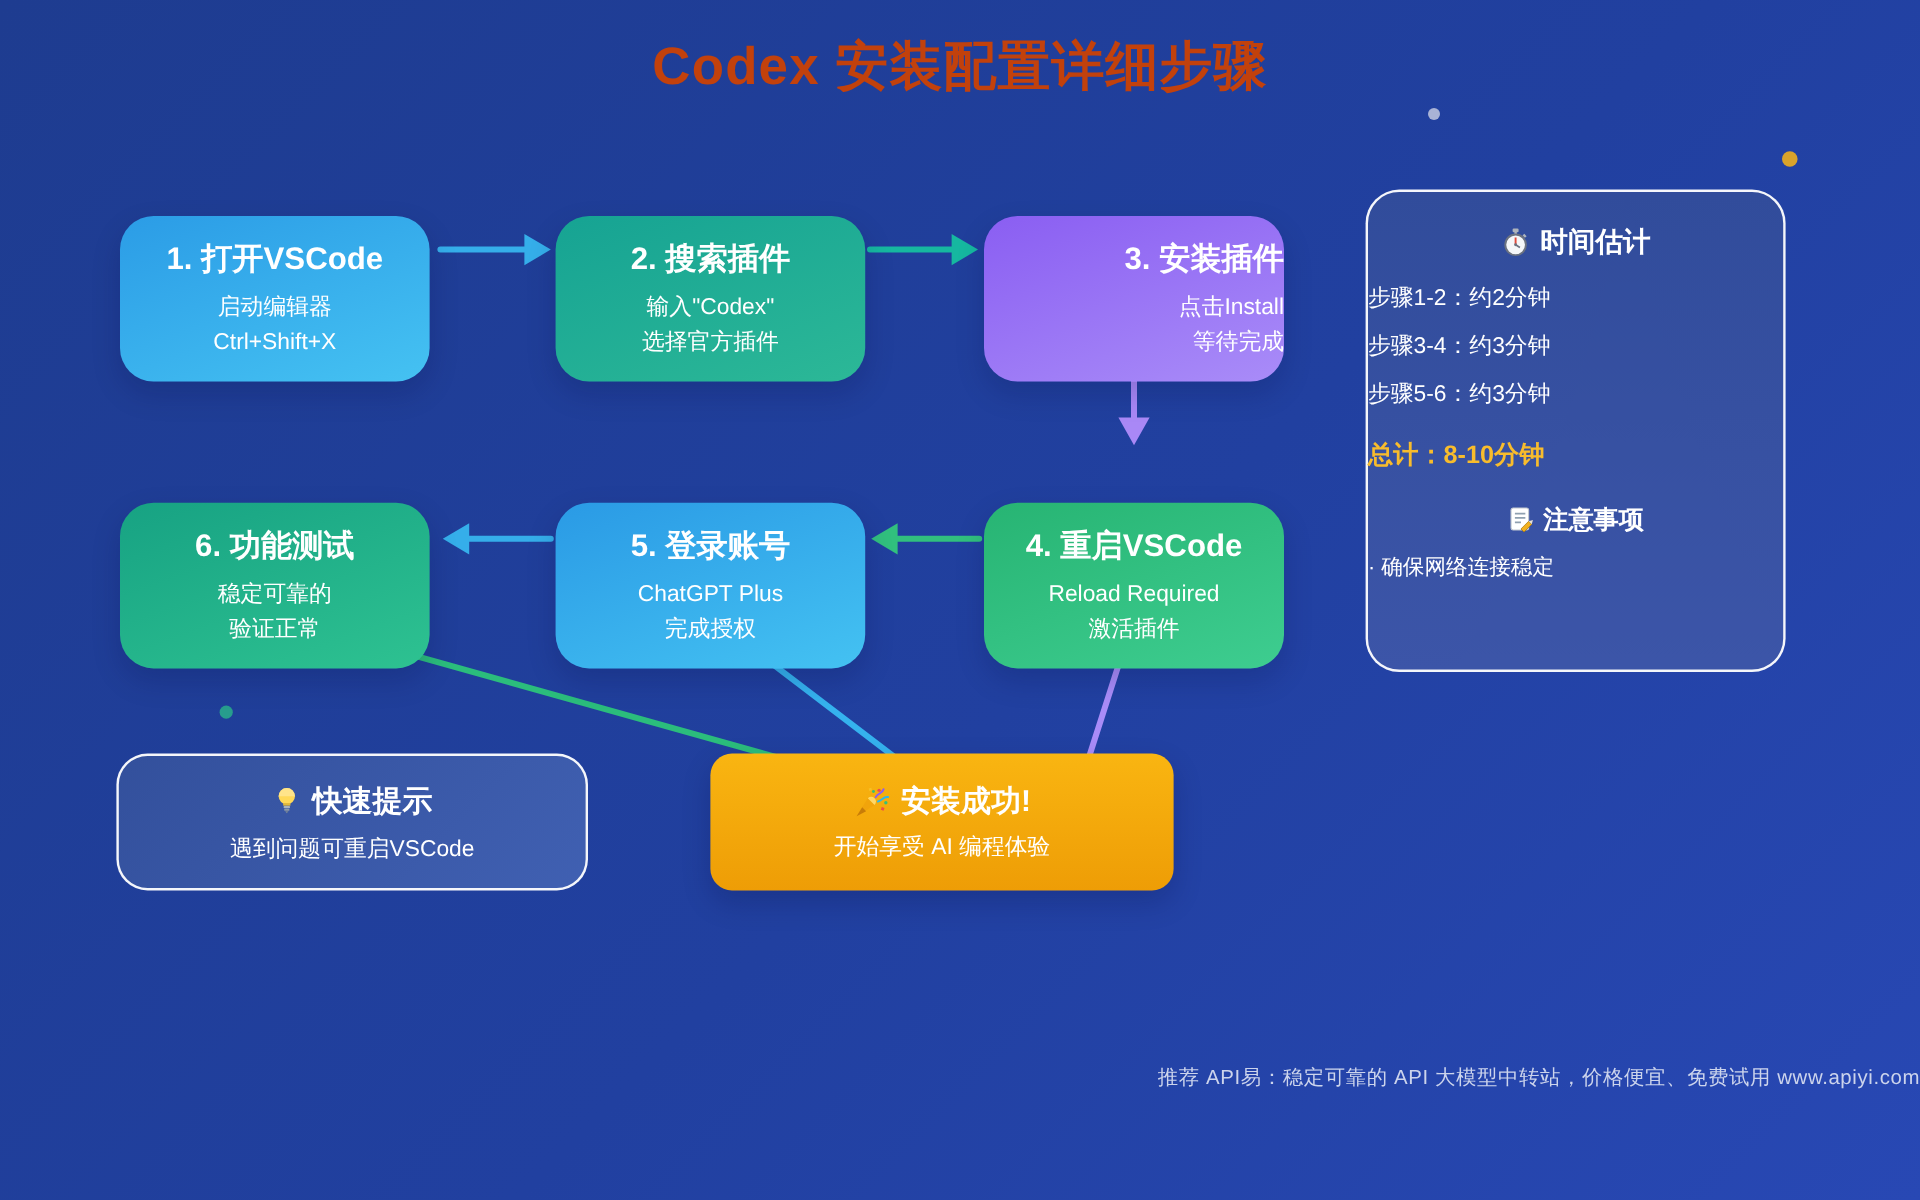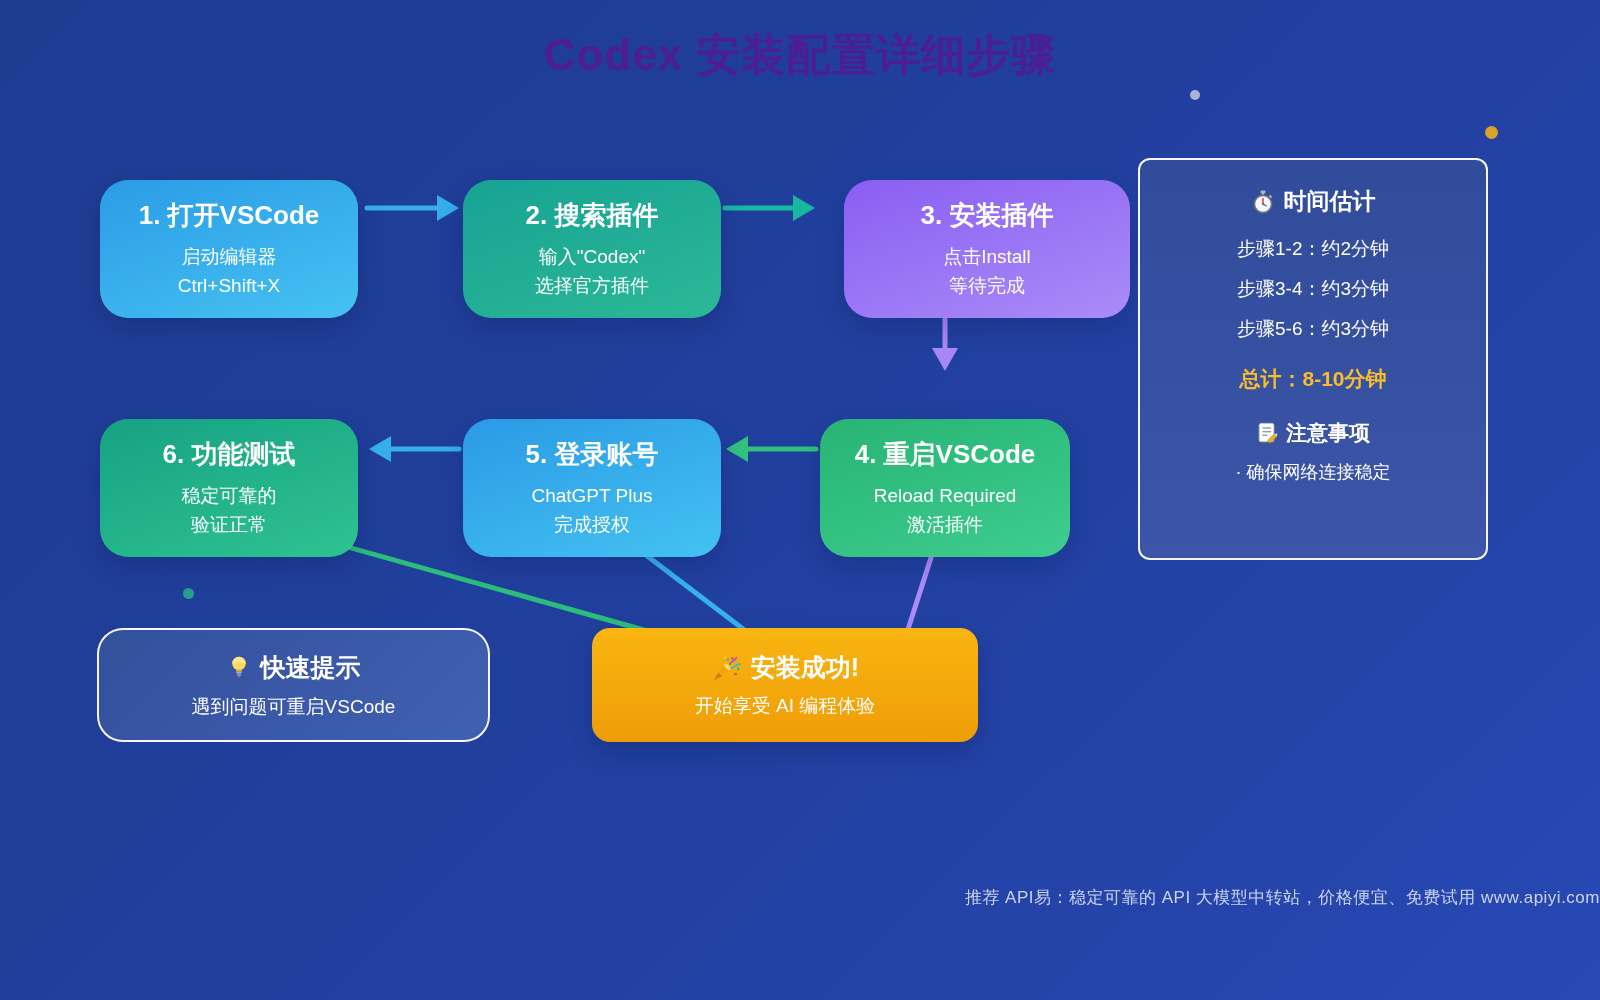--- a/index.html
+++ b/index.html
@@ -4,21 +4,21 @@
 <style>
   html,body{margin:0;padding:0;}
   body{
     width:1600px;height:1000px;position:relative;overflow:hidden;
     font-family:"Liberation Sans","DejaVu Sans",sans-serif;
     background:linear-gradient(135deg,var(--bg-start,#1e3c90) 0%,#2140a0 55%,var(--bg-end,#2848b4) 100%);
     color:#fff;
   }
   .page-title{
     position:absolute;top:26px;left:0;width:100%;text-align:center;
-    font-size:44px;font-weight:800;letter-spacing:1px;color:#4c1d95;
+    font-size:44px;font-weight:800;letter-spacing:1px;color:#c2410c;
   }
   
   .connectors{position:absolute;left:0;top:0;z-index:1;}
   .conn-line{fill:none;stroke-width:5;stroke-linecap:round;}
   .a-blue line{stroke:var(--arrow-blue,#35aeea);} .a-blue polygon{fill:var(--arrow-blue,#35aeea);}
   .a-teal line{stroke:var(--arrow-teal,#16b8a0);} .a-teal polygon{fill:var(--arrow-teal,#16b8a0);}
   .a-purple line{stroke:var(--arrow-purple,#a988f6);} .a-purple polygon{fill:var(--arrow-purple,#a988f6);}
   .a-green line{stroke:var(--arrow-green,#31c07e);} .a-green polygon{fill:var(--arrow-green,#31c07e);}
   .l-green{stroke:var(--line-green,#2bbd7c);}
   .l-cyan{stroke:var(--line-cyan,#35b2ee);}
@@ -26,30 +26,30 @@
   
   .box{
     position:absolute;width:258px;height:138px;border-radius:28px;z-index:2;
     display:flex;flex-direction:column;align-items:center;justify-content:center;
     text-align:center;box-shadow:0 10px 24px rgba(0,10,60,.18);margin-top:39px;
   }
   .box-title{font-size:26px;font-weight:700;margin-bottom:9px;}
   .box-line{font-size:19px;line-height:29px;font-weight:400;}
   .step1{left:100px;top:141px;background:linear-gradient(160deg,var(--box1-start,#2b9ce6),var(--box1-end,#45c2f2));}
   .step2{left:463px;top:141px;background:linear-gradient(160deg,var(--box2-start,#16a393),var(--box2-end,#2cb897));}
-  .step3{left:844px;top:141px;width:286px;background:linear-gradient(160deg,var(--box3-start,#8a5ef2),var(--box3-end,#a98cf8));}
+  .step3{left:820px;top:141px;width:250px;background:linear-gradient(160deg,var(--box3-start,#8a5ef2),var(--box3-end,#a98cf8));align-items:flex-end;}
   .step4{left:820px;top:380px;width:250px;background:linear-gradient(160deg,var(--box4-start,#27b473),var(--box4-end,#3ecd90));}
   .step5{left:463px;top:380px;background:linear-gradient(160deg,var(--box5-start,#2a9ae5),var(--box5-end,#44c2f2));}
   .step6{left:100px;top:380px;background:linear-gradient(160deg,var(--box6-start,#17a283),var(--box6-end,#2ec291));}
   
   .panel{
     position:absolute;left:1138px;top:158px;width:350px;height:402px;z-index:2;
-    border:2.5px solid rgba(255,255,255,.95);border-radius:12px;
+    border:2.5px solid rgba(255,255,255,.95);border-radius:28px;
     background:linear-gradient(180deg,var(--panel-fill-start,#314c9b),var(--panel-fill-end,#3c55a8));
-    text-align:center;box-sizing:border-box;padding-top:26px;
+    box-sizing:border-box;padding-top:26px;
   }
   .panel-title{font-size:23px;font-weight:700;margin-bottom:12px;display:flex;align-items:center;justify-content:center;gap:9px;}
   .panel-row{font-size:19px;line-height:40px;}
   .panel-total{margin-top:16px;font-size:21px;font-weight:700;color:var(--total-gold,#f8bc2c);}
   .notes-title{margin-top:26px;font-size:21px;font-weight:700;margin-bottom:10px;display:flex;align-items:center;justify-content:center;gap:8px;}
   .note-row{font-size:18px;line-height:30px;}
   
   .hint{
     position:absolute;left:97px;top:628px;width:393px;height:114px;z-index:2;
     border:2.5px solid rgba(255,255,255,.95);border-radius:26px;box-sizing:border-box;

